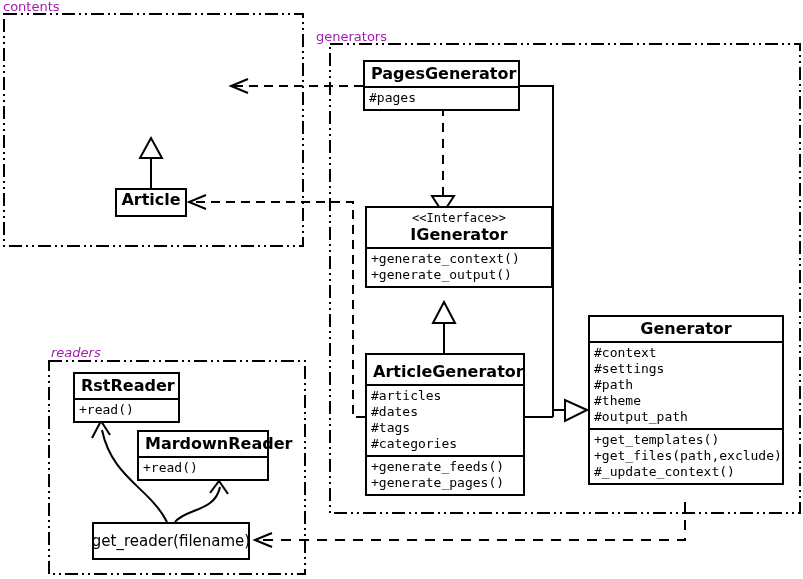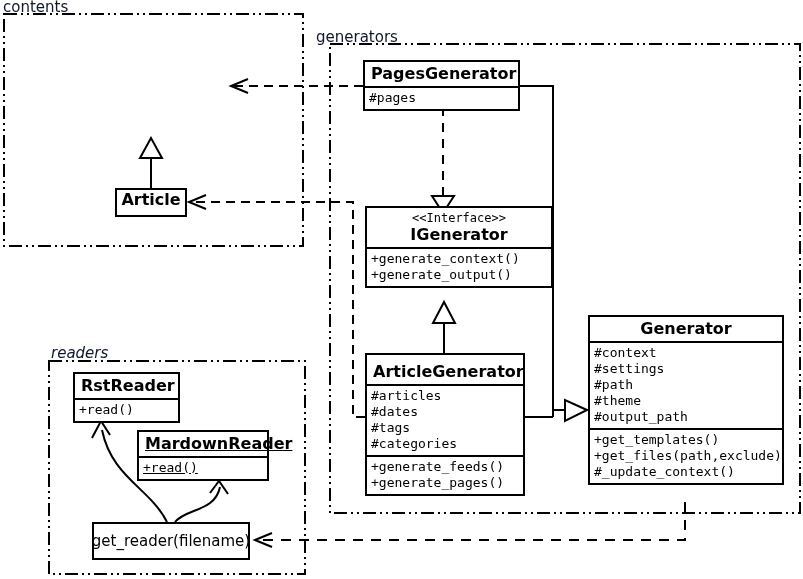--- a/index.html
+++ b/index.html
@@ -2,21 +2,21 @@
 <html><head>
 <meta charset="utf-8">
 <style>
   html,body{margin:0;padding:0;background:#fff;}
   #canvas{
     position:relative;width:803px;height:579px;background:#fff;
     font-family:"DejaVu Sans","Liberation Sans",sans-serif;color:#000;overflow:hidden;
   }
   #wires{position:absolute;left:0;top:0;width:803px;height:579px;}
   .pkg-label{
-    position:absolute;font-size:15px;line-height:16px;color:#0f172a;white-space:nowrap;
+    position:absolute;font-size:13px;line-height:16px;color:#a21caf;white-space:nowrap;
   }
   .uml-box{
     position:absolute;background:#fff;border:2px solid #000;box-sizing:border-box;
   }
   .uml-title{
     font-weight:bold;font-size:16px;text-align:center;padding:2px 6px 3px 6px;white-space:nowrap;
   }
   .uml-stereotype{
     font-family:"DejaVu Sans Mono","Liberation Mono",monospace;font-weight:normal;
     font-size:12px;text-align:center;padding-top:3px;white-space:nowrap;
@@ -128,21 +128,21 @@
     </div>
   </div>
 
   <div class="uml-box" style="left:73px;top:372px;width:107px;">
     <div class="uml-title">RstReader</div>
     <div class="uml-section">
       <div class="uml-member">+read()</div>
     </div>
   </div>
 
-  <div class="uml-box" style="left:137px;top:430px;width:132px;text-decoration:underline;">
+  <div class="uml-box" style="left:137px;top:430px;width:132px;">
     <div class="uml-title">MardownReader</div>
     <div class="uml-section">
       <div class="uml-member">+read()</div>
     </div>
   </div>
 
   <div class="uml-box uml-plain" style="left:92px;top:522px;width:158px;height:38px;">
     <span>get_reader(filename)</span>
   </div>
 

